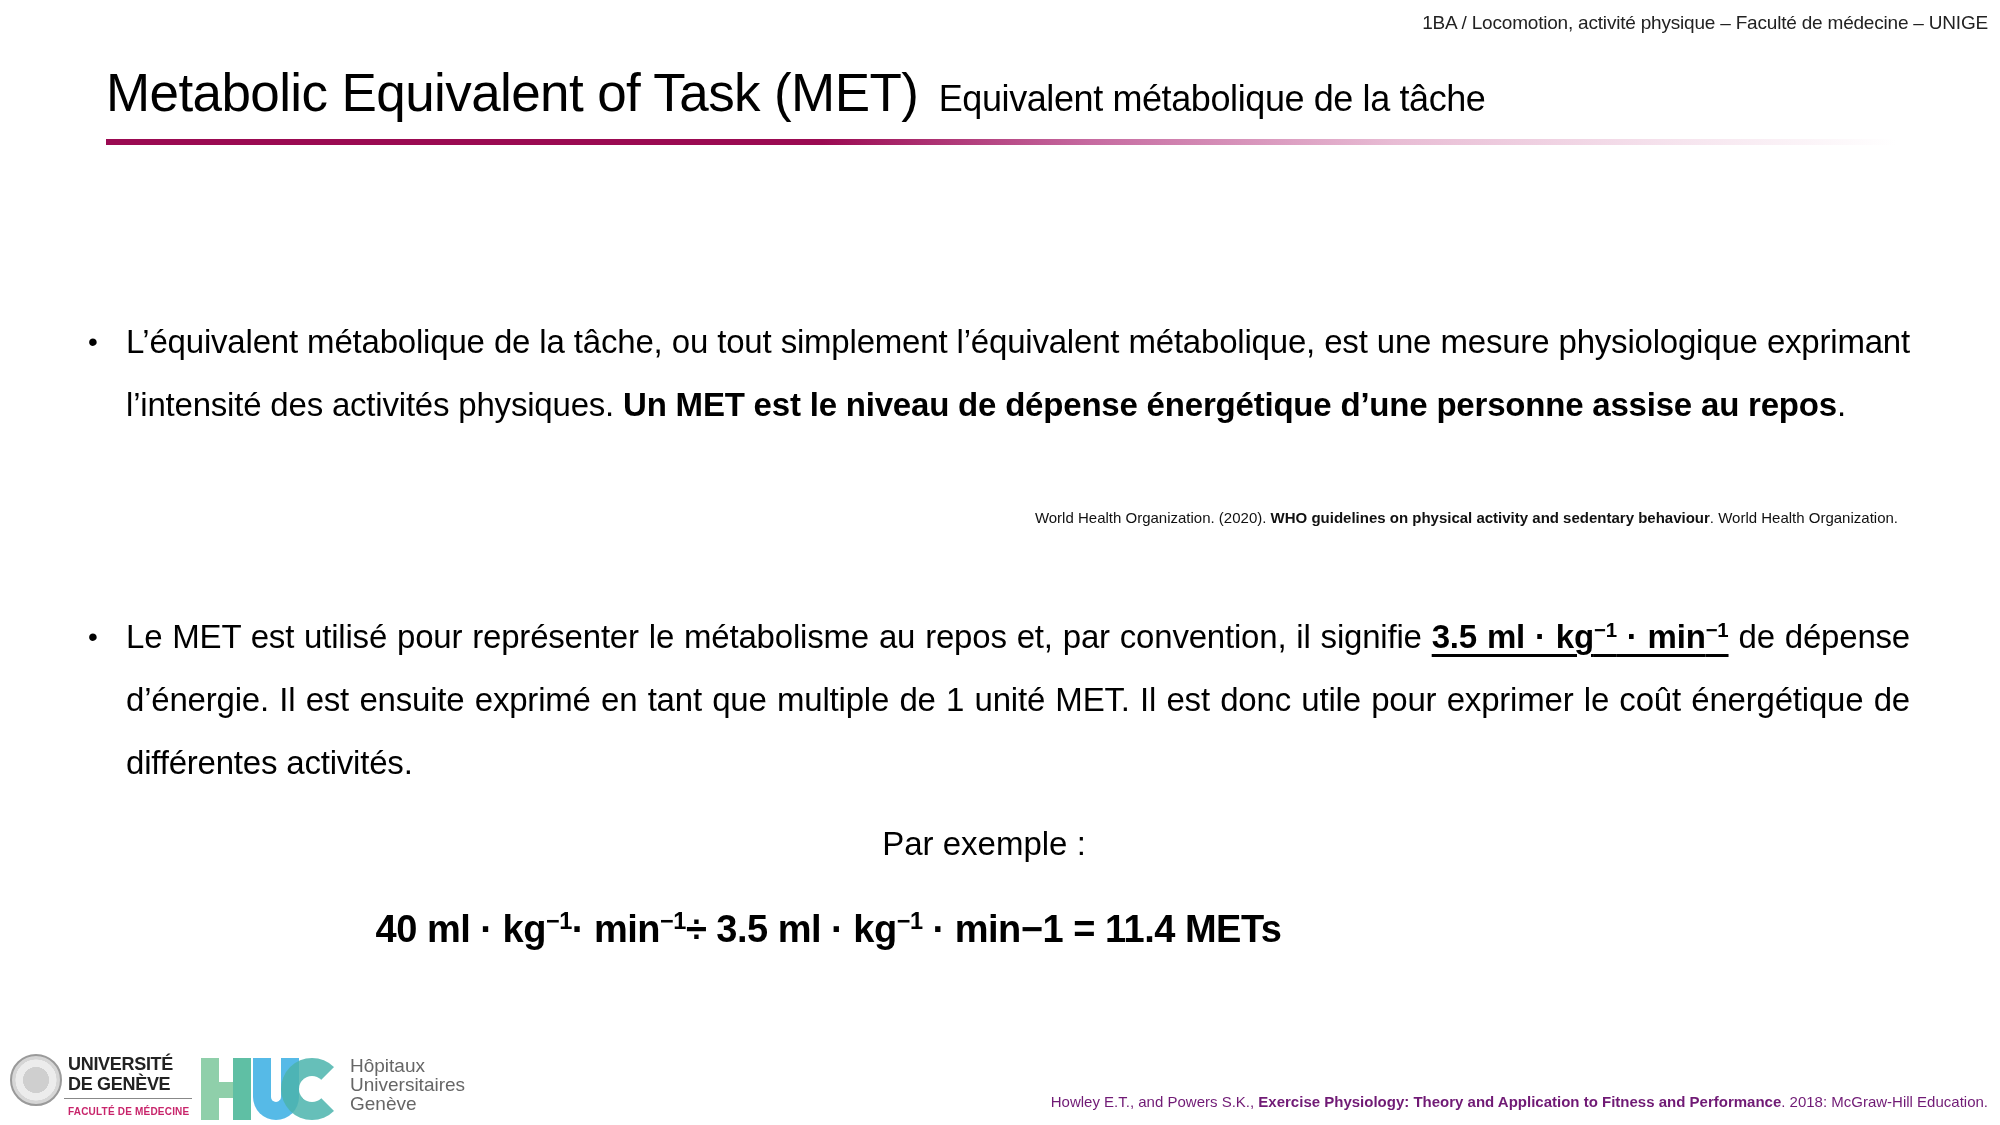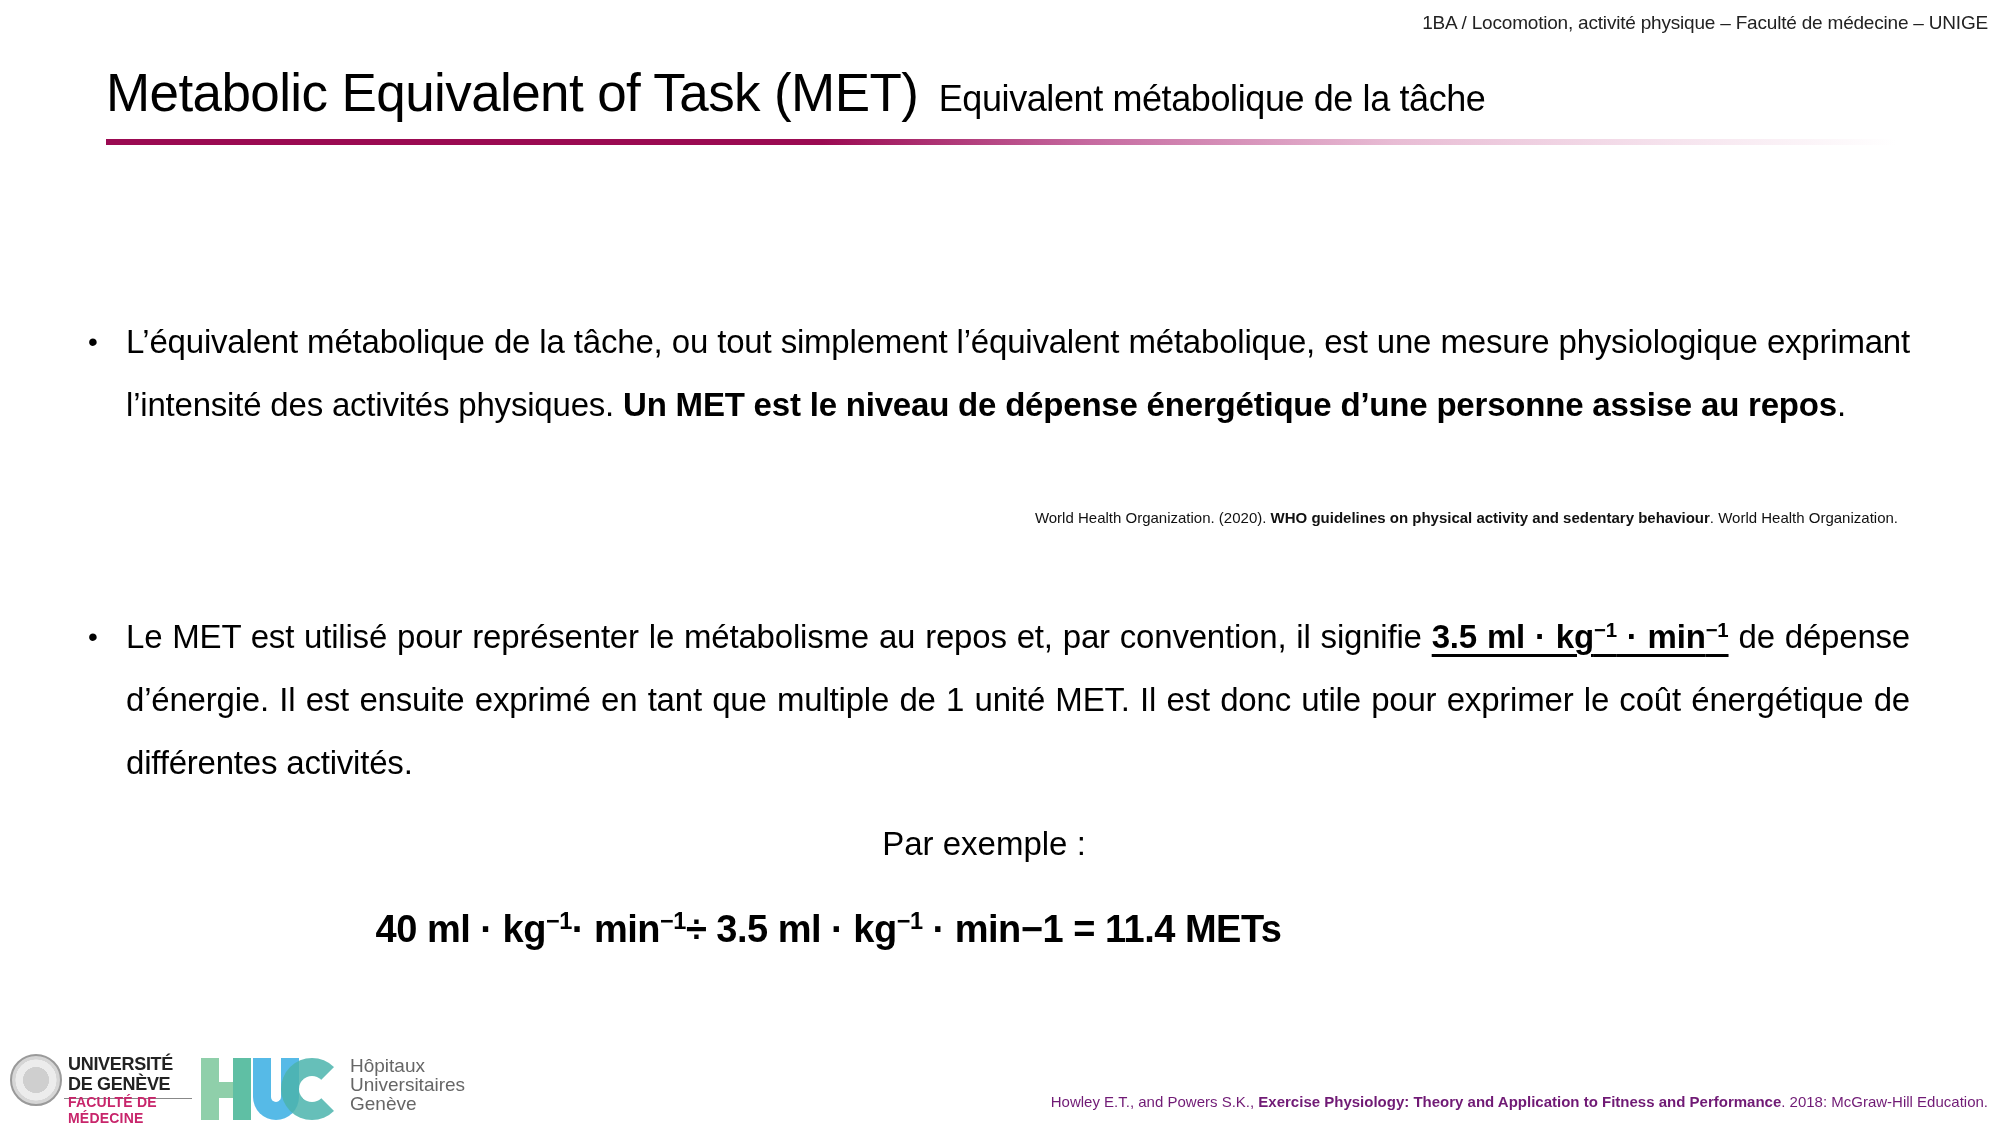--- a/index.html
+++ b/index.html
@@ -58,21 +58,21 @@
     border-radius: 50%; border: 2px solid #9a9a9a; box-sizing: border-box;
     background: radial-gradient(circle, #cfcfcf 0 38%, #ececec 39% 60%, #d6d6d6 61% 100%);
   }
   .unige-line1, .unige-line2 {
     position: absolute; left: 60px; font-weight: bold; font-size: 18px; color: #222; letter-spacing: -0.3px;
   }
   .unige-line1 { top: 2px; }
   .unige-line2 { top: 22px; text-align: right; }
   .unige-rule { position: absolute; left: 56px; top: 46px; width: 128px; height: 1px; background: #888; }
   .unige-fac {
-    position: absolute; left: 60px; top: 42px; font-size: 14px; font-weight: bold; color: #c8256b; letter-spacing: 0.2px;
+    position: absolute; left: 60px; top: 54px; font-size: 10px; font-weight: bold; color: #c8256b; letter-spacing: 0.2px;
   }
   .hug { position: absolute; left: 193px; top: 6px; width: 140px; height: 62px; }
   .hug .h1 { position: absolute; left: 0; top: 0; width: 18px; height: 62px; background: #8fcfaa; }
   .hug .h2 { position: absolute; left: 0; top: 24px; width: 48px; height: 16px; background: #8fcfaa; }
   .hug .h3 { position: absolute; left: 32px; top: 0; width: 18px; height: 62px; background: #5fbfa4; }
   .hug .u {
     position: absolute; left: 52px; top: 0; width: 46px; height: 62px;
     border: 18px solid #39aee3; border-top: none; border-radius: 0 0 24px 24px; box-sizing: border-box;
     background: transparent; opacity: 0.85;
   }

